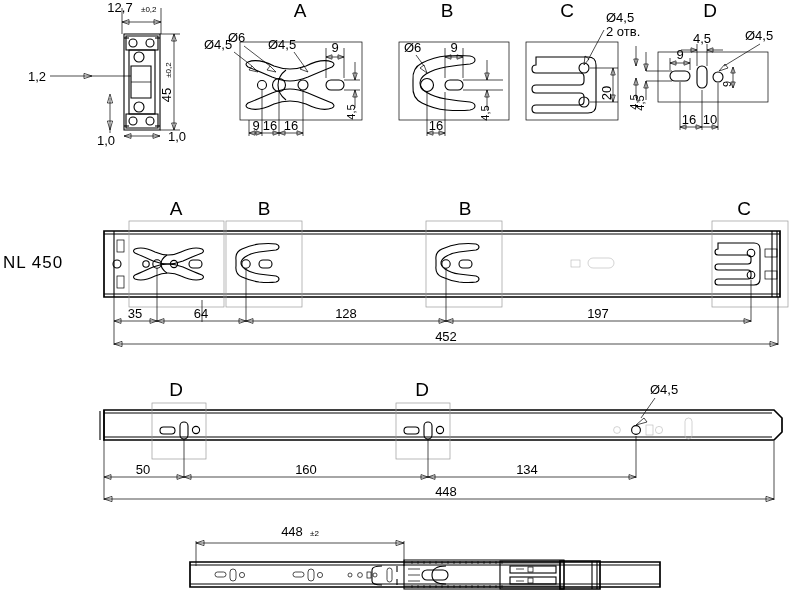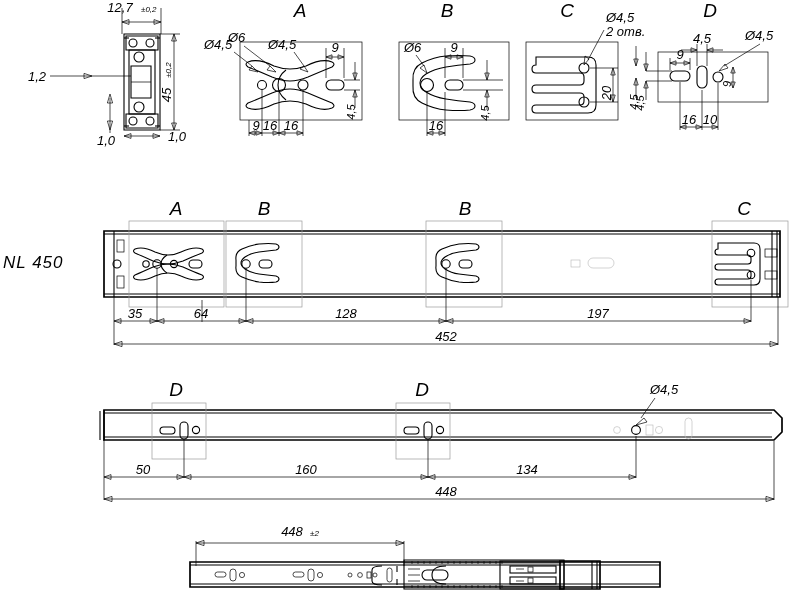--- a/index.html
+++ b/index.html
@@ -13,21 +13,20 @@
     position: relative;
     font-family: "Liberation Sans", sans-serif;
     color: #000000;
     overflow: hidden;
   }
   #sheet {
     position: absolute;
     left: 0; top: 0;
     width: 641px;
     height: 595px;
-    font-style: italic;
   }
   svg { display: block; }
   text {
     font-family: "Liberation Sans", sans-serif;
     fill: #000000;
   }
   .dimtext { font-size: 13px; }
   .dimtext-sm { font-size: 11px; }
   .dimtext-xs { font-size: 8px; }
   .viewlabel { font-size: 19px; }

